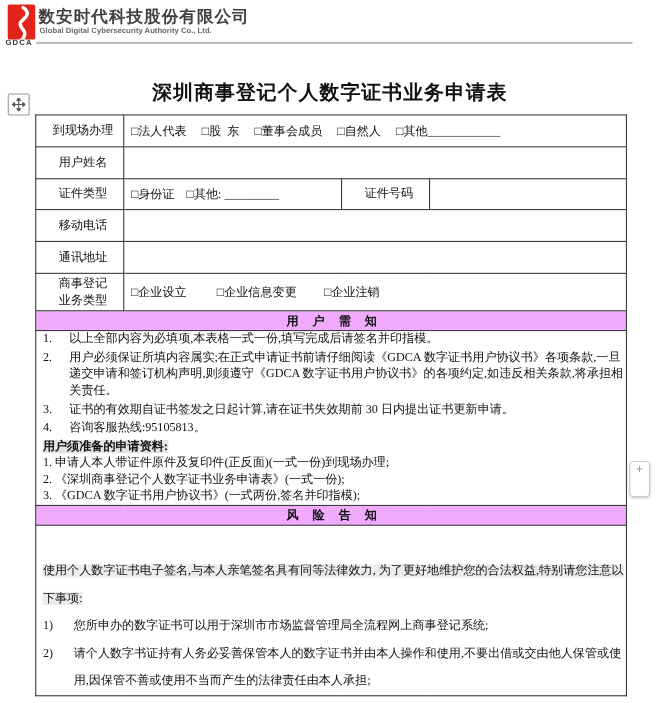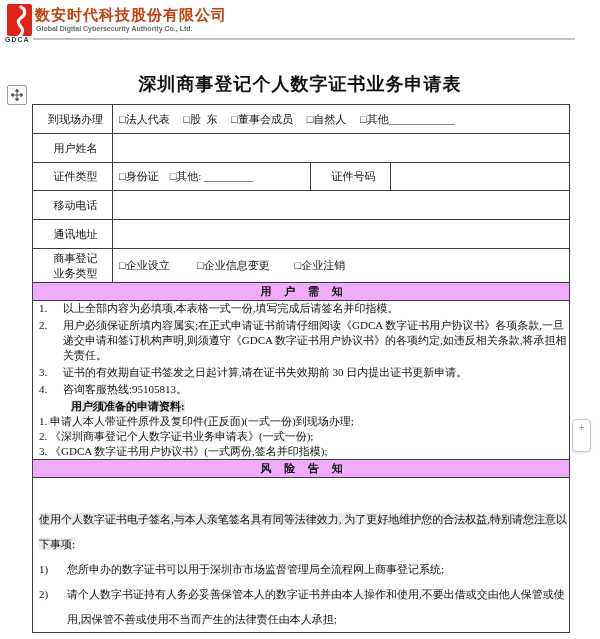--- a/index.html
+++ b/index.html
@@ -12,21 +12,21 @@
     font-family: "Liberation Serif", "DejaVu Serif", serif;
     color: #111;
   }
 
   
   .logo-box { position: absolute; left: 7px; top: 4px; width: 25px; height: 32px;
     border-radius: 2px; display: flex; align-items: center; justify-content: center; }
   .logo-gdca { position: absolute; left: 5px; top: 36px; font-family: "Liberation Sans", sans-serif;
     font-size: 7px; font-weight: bold; letter-spacing: 1px; color: #3a3a3a; }
   .company-cn { position: absolute; left: 35px; top: 6px; font-family: "Liberation Sans", sans-serif;
-    font-size: 15px; font-weight: bold; color: #c2410c; letter-spacing: 1px; white-space: nowrap; }
+    font-size: 15px; font-weight: bold; color: #404040; letter-spacing: 1px; white-space: nowrap; }
   .company-en { position: absolute; left: 36px; top: 25px; font-family: "Liberation Sans", sans-serif;
     font-size: 7px; font-weight: bold; color: #6a6a6a; white-space: nowrap; }
   .letterhead-rule { position: absolute; left: 33px; top: 38px; width: 542px; height: 2px;
     background: #bfbfbf; }
 
   
   .doc-title { position: absolute; left: 0; top: 72px; width: 600px; text-align: center;
     font-size: 18px; font-weight: bold; letter-spacing: 1px; }
 
   
@@ -55,21 +55,21 @@
   tr.r5 td { height: 28px; }
   tr.r6 td { height: 28px; }
   tr.r7 td { height: 33px; }
   td.section-hd { height: 17px; text-align: center; font-weight: bold; font-size: 12px;
     letter-spacing: 5px; padding: 0; background: #f0abfc; }
   td.body-cell { vertical-align: top; padding: 4px 6px 3px 6px; }
 
   .num-item { display: flex; line-height: 15px; margin-bottom: 2px; }
   .num-item .num { width: 24px; flex: 0 0 24px; }
   .num-item .txt { flex: 1; }
-  .materials-title { font-weight: bold; line-height: 15px; margin-top: 2px; margin-left: 32px; }
+  .materials-title { font-weight: bold; line-height: 15px; margin-top: 2px; }
   .materials-title span { background: #e3e3e3; }
   .material-line { line-height: 15px; }
 
   .risk-cell { vertical-align: top; padding: 4px 6px; }
   .risk-intro { line-height: 25px; margin-top: 29px; }
   .risk-intro span { background: #ececec; }
   .risk-item { display: flex; line-height: 25px; }
   .risk-item .num { width: 28px; flex: 0 0 28px; }
   .risk-item .txt { flex: 1; }
 </style>

